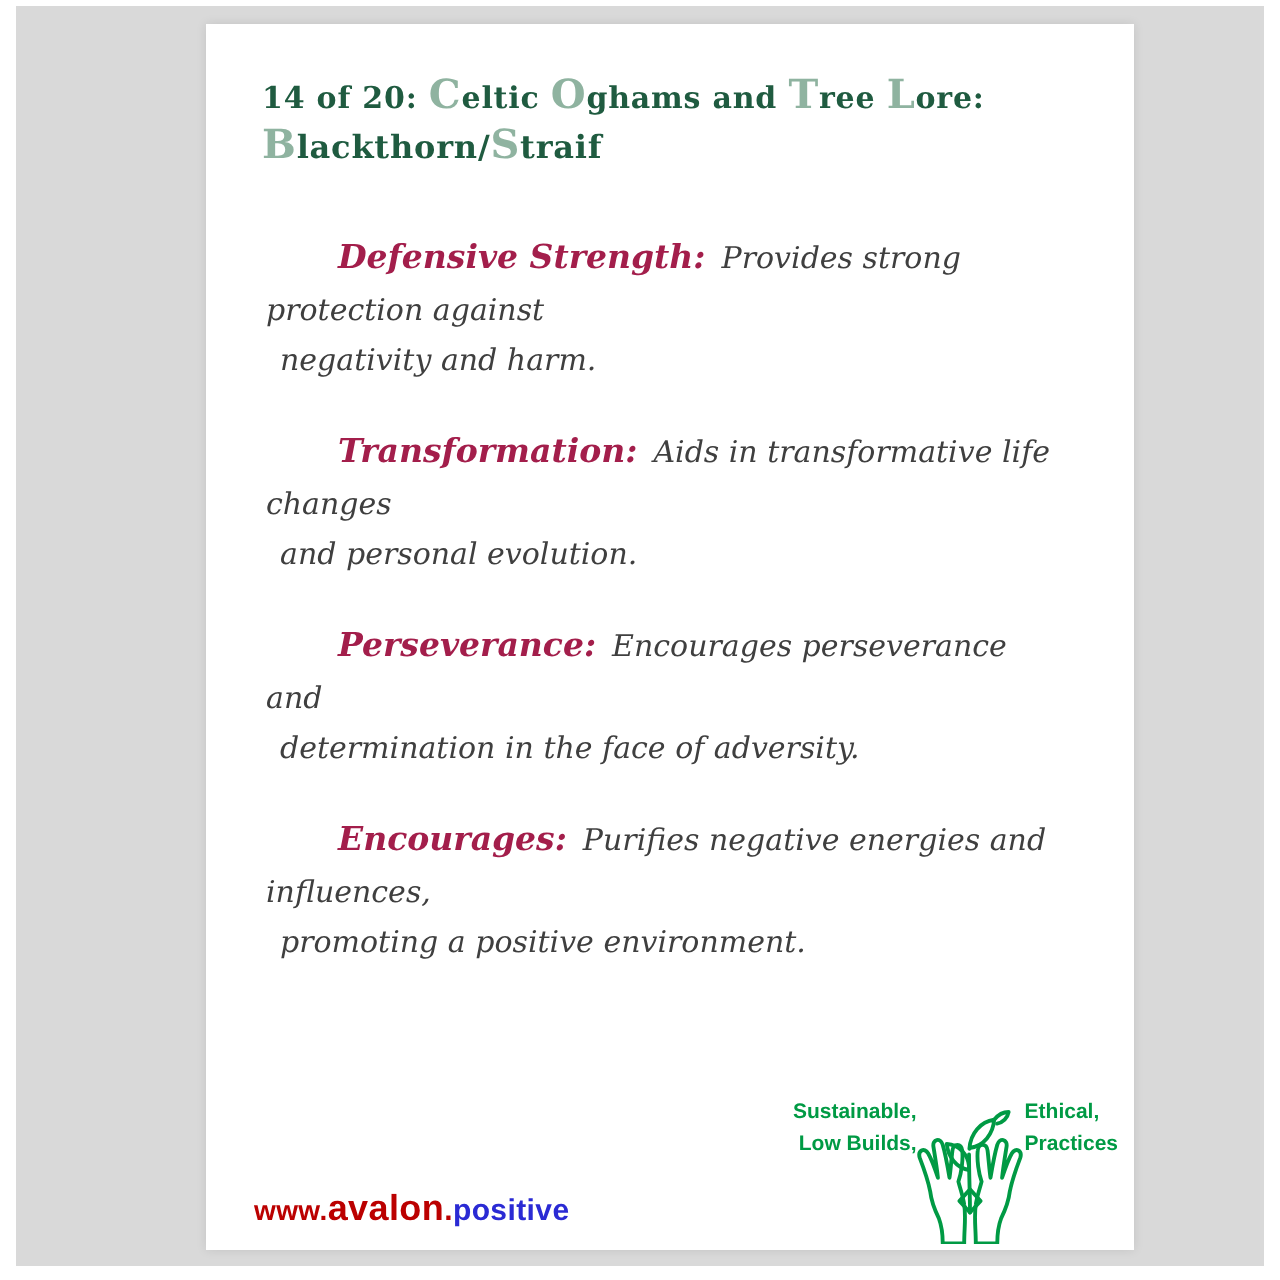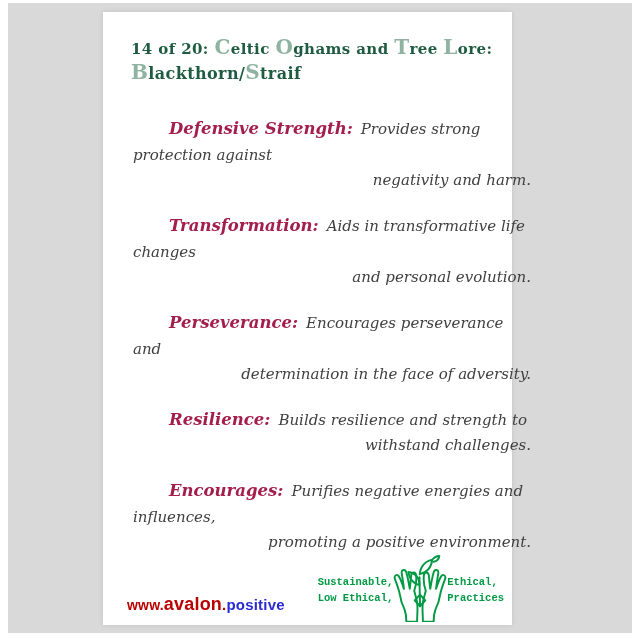--- a/index.html
+++ b/index.html
@@ -11,44 +11,44 @@
   html,body{width:640px;height:640px;}
   body{
     position:relative;width:640px;height:640px;background:#ffffff;
     font-family:"Liberation Sans",sans-serif;overflow:hidden;
   }
   .backdrop{
     position:absolute;left:8px;top:3px;right:8px;bottom:7px;
     background:var(--frame-gray);
   }
   .card{
-    position:absolute;left:103px;top:12px;width:409px;height:613px;
+    position:absolute;left:103px;top:12px;width:464px;height:613px;
     background:var(--card-white);box-shadow:0 0 5px rgba(0,0,0,0.10);
   }
   .title-block{position:absolute;left:28px;top:24px;width:390px;}
   .title-line{
     white-space:pre;font-family:"DejaVu Serif",serif;font-weight:bold;
     color:var(--title-green);font-size:15px;line-height:23px;letter-spacing:.4px;
   }
   .title-line.second{font-size:16px;}
   .t-cap{color:var(--cap-green);font-size:20px;}
   .traits{position:absolute;left:30px;top:104px;width:398px;}
   .trait{margin-bottom:20px;font-family:"DejaVu Serif",serif;font-style:italic;line-height:25px;}
   .trait-label{color:var(--heading-crimson);font-weight:bold;font-size:16.5px;margin-left:36px;}
   .trait-line1{color:var(--body-text);font-size:15px;margin-left:8px;}
-  .trait-line2{display:block;color:var(--body-text);font-size:15px;padding-left:7px;text-align:right;}
+  .trait-line2{display:block;color:var(--body-text);font-size:15px;padding-left:7px;}
   .website{
     position:absolute;left:24px;top:582px;font-weight:bold;font-size:14px;letter-spacing:.2px;
   }
   .website .w-www{color:var(--url-red);}
   .website .w-name{color:var(--url-red);font-size:18px;}
   .website .w-dot{color:var(--url-red);font-size:15px;}
   .website .w-tld{color:var(--url-blue);font-size:15px;}
   .badge{
-    position:absolute;right:8px;top:536px;display:flex;align-items:flex-end;font-family:Liberation Mono, monospace;
+    position:absolute;right:8px;top:536px;display:flex;align-items:flex-start;
   }
   .badge-col{
     color:var(--logo-green);font-weight:bold;font-size:10.5px;line-height:16px;
     padding-bottom:16px;
   }
   .badge-col.left{text-align:right;}
   .badge-col.right{text-align:left;}
   .hands-wrap{width:58px;height:74px;margin:0 -2px;}
   .hands-wrap svg{display:block;}
 </style>
@@ -61,30 +61,29 @@
 
   <div class="title-block">
     <div class="title-line"><span>14 of 20: </span><span class="t-cap">C</span><span>eltic </span><span class="t-cap">O</span><span>ghams and </span><span class="t-cap">T</span><span>ree </span><span class="t-cap">L</span><span>ore:</span></div>
     <div class="title-line second"><span class="t-cap">B</span><span>lackthorn/</span><span class="t-cap">S</span><span>traif</span></div>
   </div>
 
   <div class="traits">
     <p class="trait"><span class="trait-label">Defensive Strength:</span><span class="trait-line1">Provides strong protection against</span><span class="trait-line2">negativity and harm.</span></p>
     <p class="trait"><span class="trait-label">Transformation:</span><span class="trait-line1">Aids in transformative life changes</span><span class="trait-line2">and personal evolution.</span></p>
     <p class="trait"><span class="trait-label">Perseverance:</span><span class="trait-line1">Encourages perseverance and</span><span class="trait-line2">determination in the face of adversity.</span></p>
-    <p class="trait"><span class="trait-label">Resilience:</span><span class="trait-line1">Builds resilience and strength to</span><span class="trait-line2">withstand challenges.</span></p>
     <p class="trait"><span class="trait-label">Encourages:</span><span class="trait-line1">Purifies negative energies and influences,</span><span class="trait-line2">promoting a positive environment.</span></p>
   </div>
 
   <div class="website"><span class="w-www">www.</span><span class="w-name">avalon</span><span class="w-dot">.</span><span class="w-tld">positive</span></div>
 
   <div class="badge">
     <div class="badge-col left">
       <div>Sustainable,</div>
-      <div>Low Ethical,</div>
+      <div>Low Builds,</div>
     </div>
     <div class="hands-wrap">
       <svg width="58" height="74" viewBox="0 0 60 76" fill="none" xmlns="http://www.w3.org/2000/svg">
         <g stroke="#009a44" stroke-width="2" stroke-linecap="round" stroke-linejoin="round" fill="none">
 
           <path d="M30 60 C30 50 29.5 42 29.5 30"></path>
 
           <path d="M29.5 38 C23 37 18.5 31 18 24.5 C24.5 25 29 30 29.5 36 Z"></path>
 
           <path d="M29.7 27 C30.2 19 35.5 13 42.5 12 C42 19.5 37 25.5 30.3 26.5 Z"></path>

